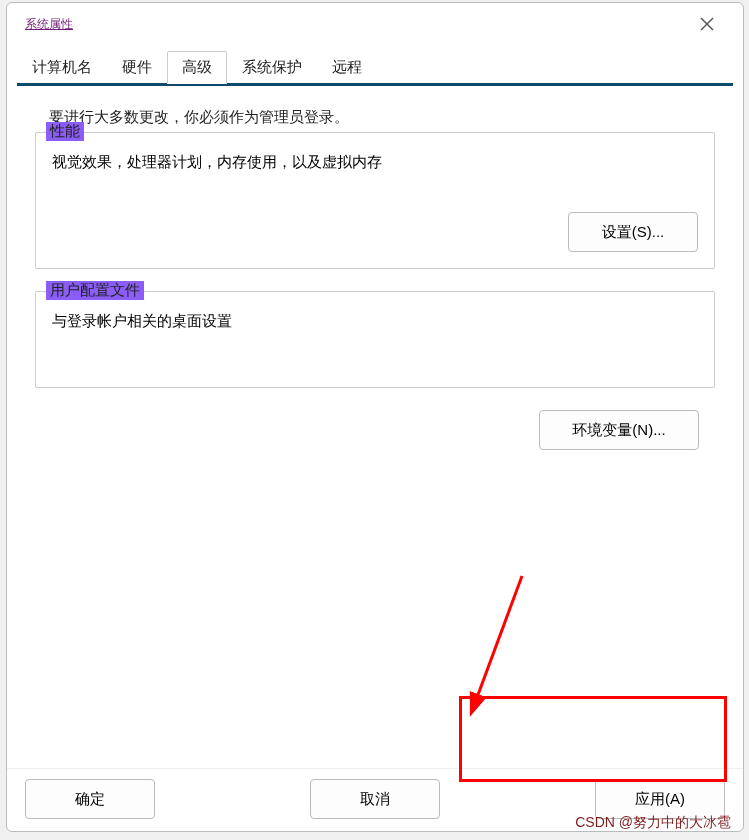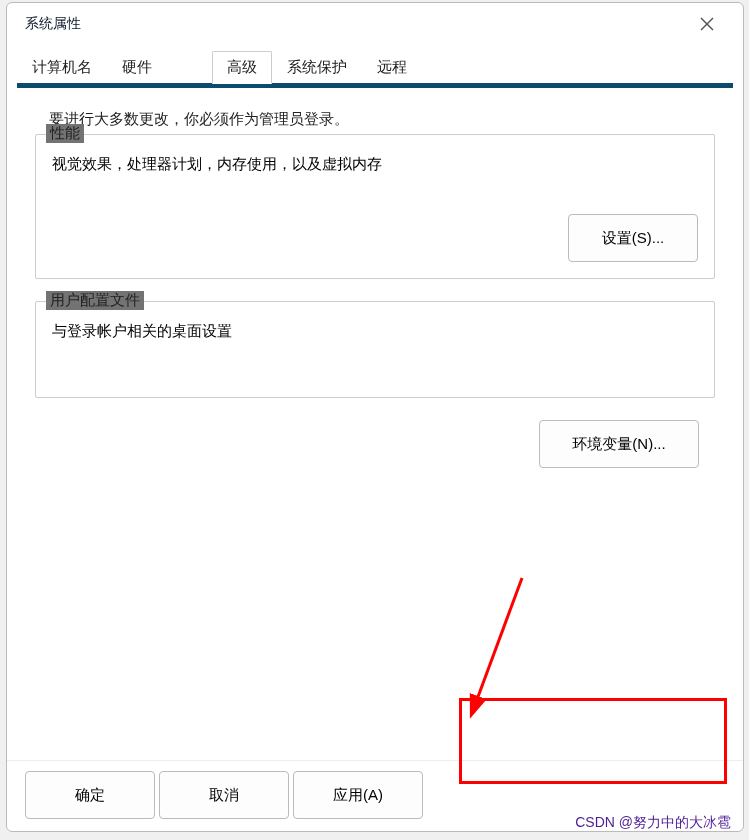--- a/index.html
+++ b/index.html
@@ -26,22 +26,23 @@
       border-radius: 6px;
       display: flex;
       flex-direction: column;
     }
     .titlebar {
       height: 42px;
       display: flex;
       align-items: center;
       justify-content: space-between;
       padding: 0 18px 0 18px;
-      color: #0f172a;
-      font-size: 14px;
+      color: #701a75;
+      font-size: 12px;
+      text-decoration: underline;
     }
     .close-btn {
       width: 36px;
       height: 36px;
       display: flex;
       align-items: center;
       justify-content: center;
       color: #555;
       font-size: 18px;
       cursor: pointer;
@@ -54,39 +55,38 @@
     }
     .content {
       flex: 1;
       padding: 0 10px 10px 10px;
       position: relative;
       display: flex;
       flex-direction: column;
     }
     .tabs {
       display: flex;
-      border-bottom: 5px solid #0c4a6e;
+      border-bottom: 3px solid #0c4a6e;
       margin-top: 6px;
     }
     .tab {
       padding: 6px 14px;
       font-size: 15px;
       color: #222;
       cursor: pointer;
       border: 1px solid transparent;
       border-bottom: none;
       position: relative;
     }
     .tab.active {
       border: 1px solid #ccc;
       border-bottom: 1px solid #fff;
       background: #fff;
       margin-bottom: -1px;
       border-radius: 2px 2px 0 0;
-      margin-left: 45px;
     }
     .tab-body {
       flex: 1;
       padding: 22px 18px 10px 18px;
       position: relative;
     }
     .admin-note {
       margin-left: 14px;
       margin-bottom: 5px;
       font-size: 15px;
@@ -96,76 +96,76 @@
       border: 1px solid #ccc;
       border-radius: 2px;
       margin: 0 0 22px 0;
       padding: 16px 16px 16px 16px;
       position: relative;
     }
     .groupbox-title {
       position: absolute;
       top: -11px;
       left: 10px;
-      background: #737373;
+      background: #8b5cf6;
       padding: 0 4px;
       font-size: 15px;
       color: #222;
     }
     .groupbox-desc {
       margin-top: 4px;
       margin-bottom: 40px;
       font-size: 15px;
       color: #000000;
     }
     .groupbox-btnrow {
       display: flex;
       justify-content: flex-end;
     }
     .win-button {
       min-width: 130px;
-      height: 48px;
+      height: 40px;
       border: 1px solid #bbb;
       background: #fdfdfd;
       border-radius: 4px;
       font-size: 15px;
       font-family: inherit;
       cursor: pointer;
       padding: 0 18px;
     }
     .env-row {
       display: flex;
       justify-content: flex-end;
       margin: 10px 0 0 0;
       padding-right: 16px;
     }
     .env-button {
       min-width: 160px;
     }
     .footer {
       display: flex;
-      justify-content: flex-start;
+      justify-content: space-between;
       gap: 4px;
       padding: 10px 18px 12px 18px;
       border-top: 1px solid #eee;
     }
     .highlight-box {
       position: absolute;
       border: 3px solid #ff0000;
       pointer-events: none;
     }
     .arrow-svg {
       position: absolute;
       pointer-events: none;
     }
     .watermark {
       position: absolute;
       bottom: 8px;
       right: 18px;
-      color: #4c1d95;
+      color: #7f1d1d;
       font-size: 14px;
     }
   </style>
 </head>
 <body>
 
 <div class="dialog">
   <div class="titlebar">
     <span>系统属性</span>
     <div class="close-btn">

